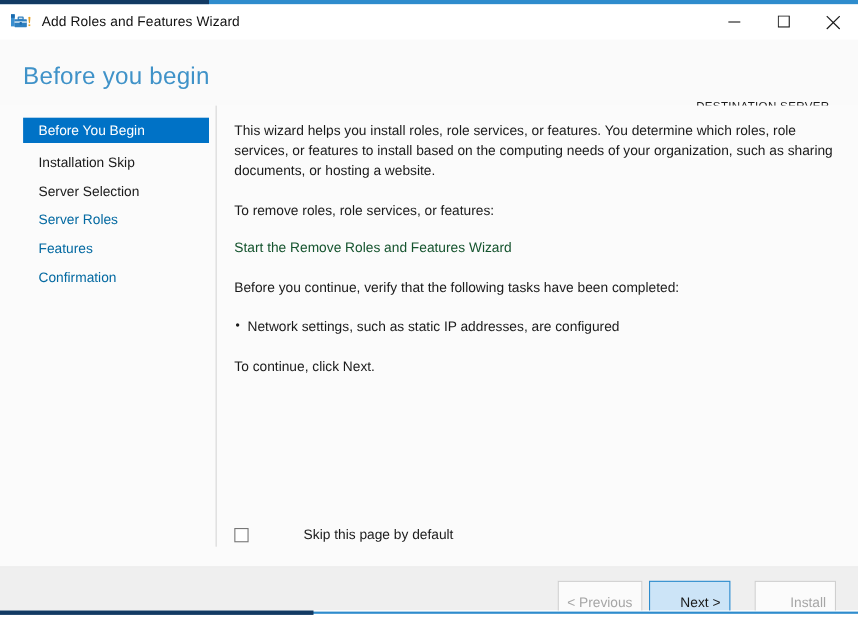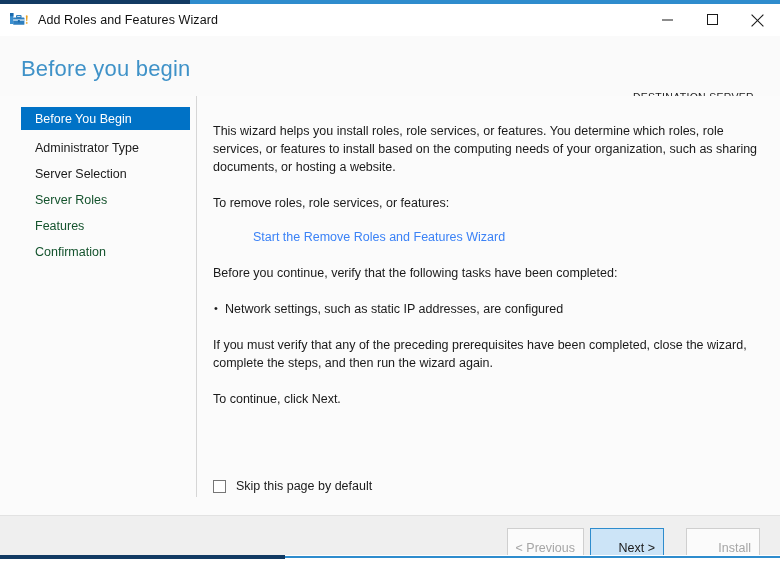--- a/index.html
+++ b/index.html
@@ -138,21 +138,21 @@
     font-size: 12.5px;
     color: #1a1a1a;
     white-space: nowrap;
     cursor: default;
   }
   .nav-item.selected {
     background: #0072c6;
     color: #ffffff;
   }
   .nav-item.disabled {
-    color: #14532d;
+    color: #0369a1;
   }
   .sidebar-divider {
     position: absolute;
     left: 196px;
     top: 0;
     width: 1px;
     height: 401px;
     background: #d6d6d6;
   }
 
@@ -165,27 +165,26 @@
     height: 419px;
     font-size: 12.5px;
     color: #1a1a1a;
   }
   .para {
     line-height: 18px;
     margin-bottom: 18px;
   }
   .para.tight { margin-bottom: 16px; }
   .link {
-    color: #3b82f6;
+    color: #14532d;
     text-decoration: none;
     cursor: pointer;
     line-height: 18px;
     display: inline-block;
     margin-bottom: 18px;
-    margin-left: 40px;
   }
   ul.bullets {
     list-style: none;
     margin: 0 0 18px 0;
     padding: 0;
   }
   ul.bullets li {
     position: relative;
     padding-left: 12px;
     line-height: 18px;
@@ -199,20 +198,21 @@
   }
 
   
   .skip-row {
     position: absolute;
     left: 213px;
     top: 383px;
     display: flex;
     align-items: center;
     cursor: default;
+    gap: 40px;
   }
   .checkbox {
     width: 13px;
     height: 13px;
     border: 1px solid #767676;
     background: #ffffff;
     flex: 0 0 auto;
   }
   .skip-label {
     margin-left: 10px;
@@ -344,46 +344,45 @@
     </div>
   </div>
 
   <div class="body-area">
 
     <div class="sidebar">
       <div class="nav-item selected" style="top:11px">
         <span>Before You Begin</span>
       </div>
       <div class="nav-item" style="top:40px">
-        <span>Administrator Type</span>
+        <span>Installation Skip</span>
       </div>
       <div class="nav-item" style="top:66px">
         <span>Server Selection</span>
       </div>
       <div class="nav-item disabled" style="top:92px">
         <span>Server Roles</span>
       </div>
       <div class="nav-item disabled" style="top:118px">
         <span>Features</span>
       </div>
       <div class="nav-item disabled" style="top:144px">
         <span>Confirmation</span>
       </div>
       <div class="sidebar-divider"></div>
     </div>
 
     <div class="content">
-      <p class="para" style="margin-top:26px">This wizard helps you install roles, role services, or features. You determine which roles, role services, or features to install based on the computing needs of your organization, such as sharing documents, or hosting a website.</p>
+      <p class="para" style="margin-top:14px">This wizard helps you install roles, role services, or features. You determine which roles, role services, or features to install based on the computing needs of your organization, such as sharing documents, or hosting a website.</p>
       <p class="para tight">To remove roles, role services, or features:</p>
       <a class="link">Start the Remove Roles and Features Wizard</a>
       <p class="para">Before you continue, verify that the following tasks have been completed:</p>
       <ul class="bullets">
         <li>Network settings, such as static IP addresses, are configured</li>
       </ul>
-      <p class="para">If you must verify that any of the preceding prerequisites have been completed, close the wizard, complete the steps, and then run the wizard again.</p>
       <p class="para">To continue, click Next.</p>
     </div>
 
     <div class="skip-row">
       <span class="checkbox"></span>
       <span class="skip-label">Skip this page by default</span>
     </div>
   </div>
 
   <div class="footer-divider"></div>

